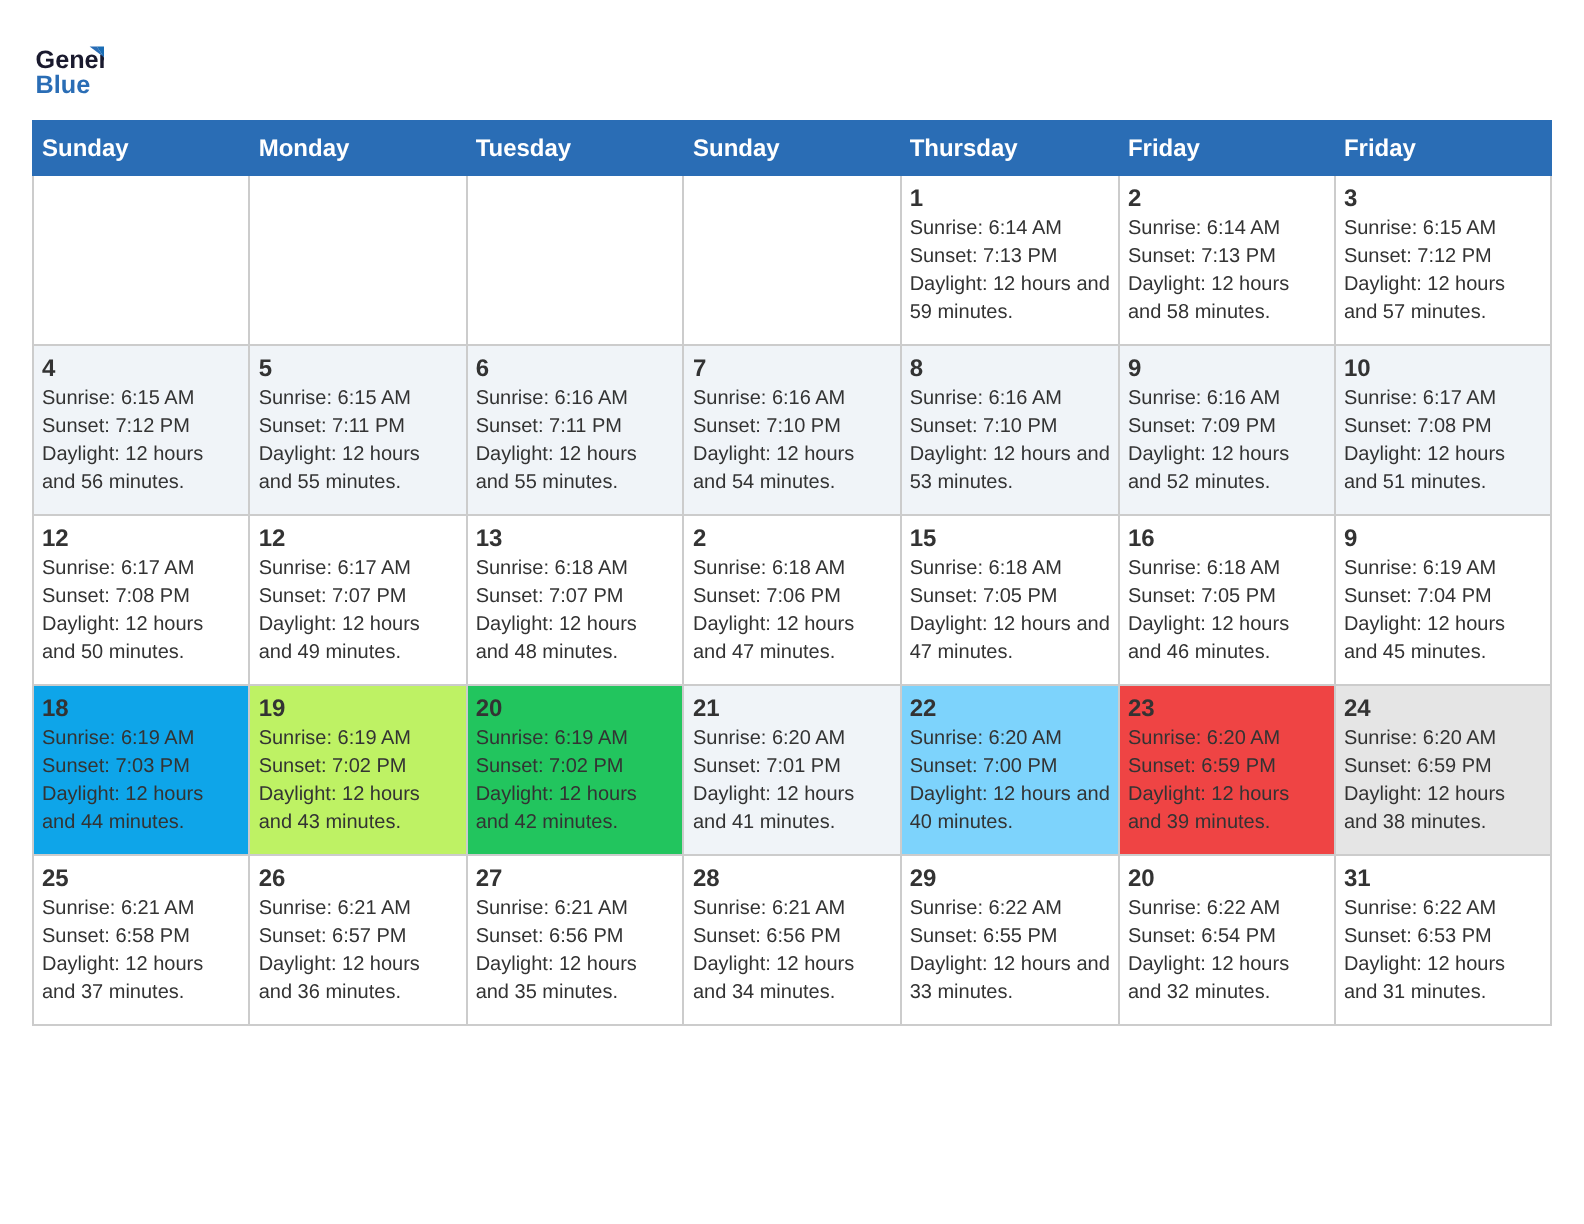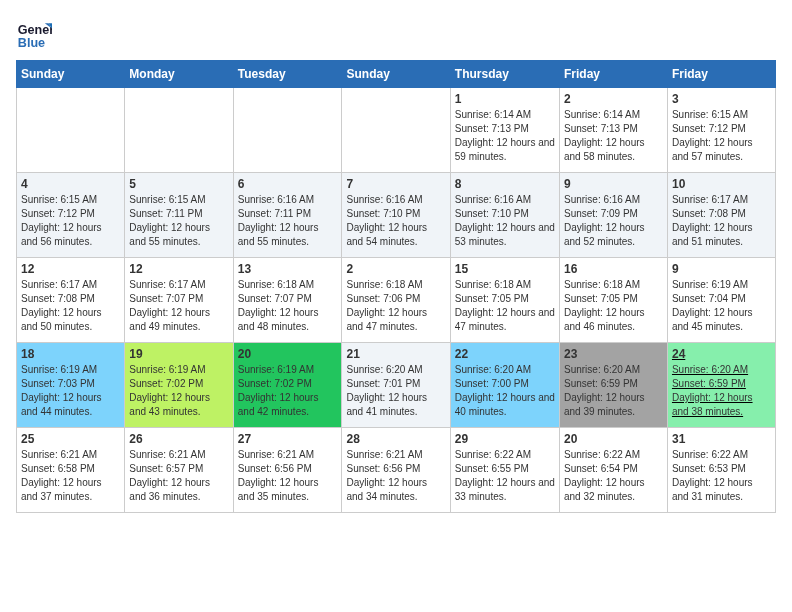--- a/index.html
+++ b/index.html
@@ -220,21 +220,21 @@
 Daylight: 12 hours and 46 minutes.</div>
         </td>
         <td>
           <div class="day-number">9</div>
           <div class="day-info" style="white-space: pre-line;">Sunrise: 6:19 AM
 Sunset: 7:04 PM
 Daylight: 12 hours and 45 minutes.</div>
         </td>
       </tr>
       <tr>
-        <td style="background: #7dd3fc;">
+        <td style="background: #0ea5e9;">
           <div class="day-number">18</div>
           <div class="day-info" style="white-space: pre-line;">Sunrise: 6:19 AM
 Sunset: 7:03 PM
 Daylight: 12 hours and 44 minutes.</div>
         </td>
         <td style="background: #bef264;">
           <div class="day-number">19</div>
           <div class="day-info" style="white-space: pre-line;">Sunrise: 6:19 AM
 Sunset: 7:02 PM
 Daylight: 12 hours and 43 minutes.</div>
@@ -250,27 +250,27 @@
           <div class="day-info" style="white-space: pre-line;">Sunrise: 6:20 AM
 Sunset: 7:01 PM
 Daylight: 12 hours and 41 minutes.</div>
         </td>
         <td style="background: #7dd3fc;">
           <div class="day-number">22</div>
           <div class="day-info" style="white-space: pre-line;">Sunrise: 6:20 AM
 Sunset: 7:00 PM
 Daylight: 12 hours and 40 minutes.</div>
         </td>
-        <td style="background: #a3a3a3;">
+        <td style="background: #ef4444;">
           <div class="day-number">23</div>
           <div class="day-info" style="white-space: pre-line;">Sunrise: 6:20 AM
 Sunset: 6:59 PM
 Daylight: 12 hours and 39 minutes.</div>
         </td>
-        <td style="background: #86efac; text-decoration: underline;">
+        <td style="background: #e5e5e5;">
           <div class="day-number">24</div>
           <div class="day-info" style="white-space: pre-line;">Sunrise: 6:20 AM
 Sunset: 6:59 PM
 Daylight: 12 hours and 38 minutes.</div>
         </td>
       </tr>
       <tr>
         <td>
           <div class="day-number">25</div>
           <div class="day-info" style="white-space: pre-line;">Sunrise: 6:21 AM

